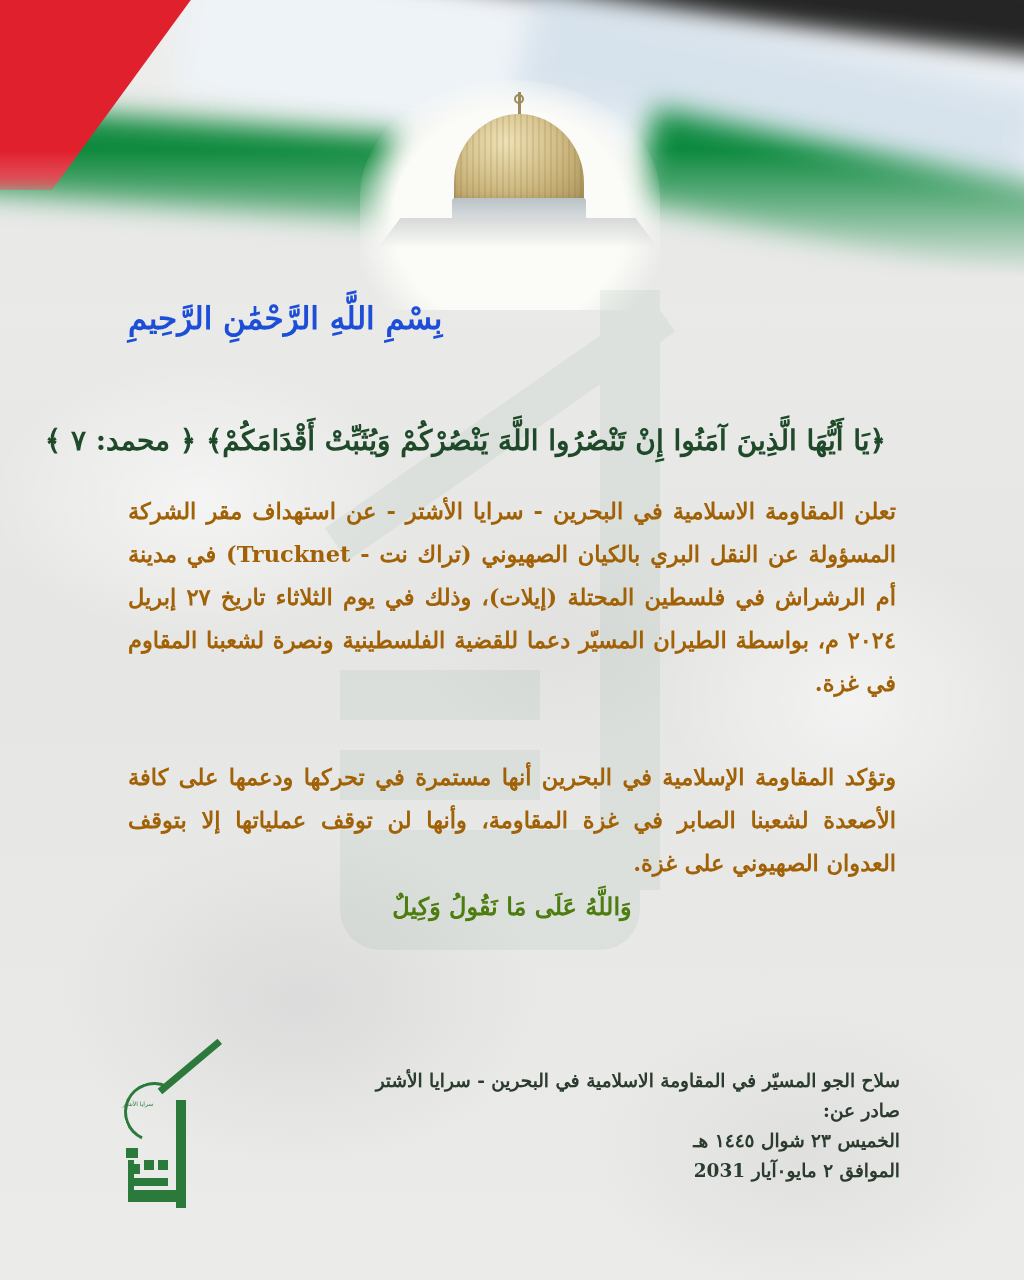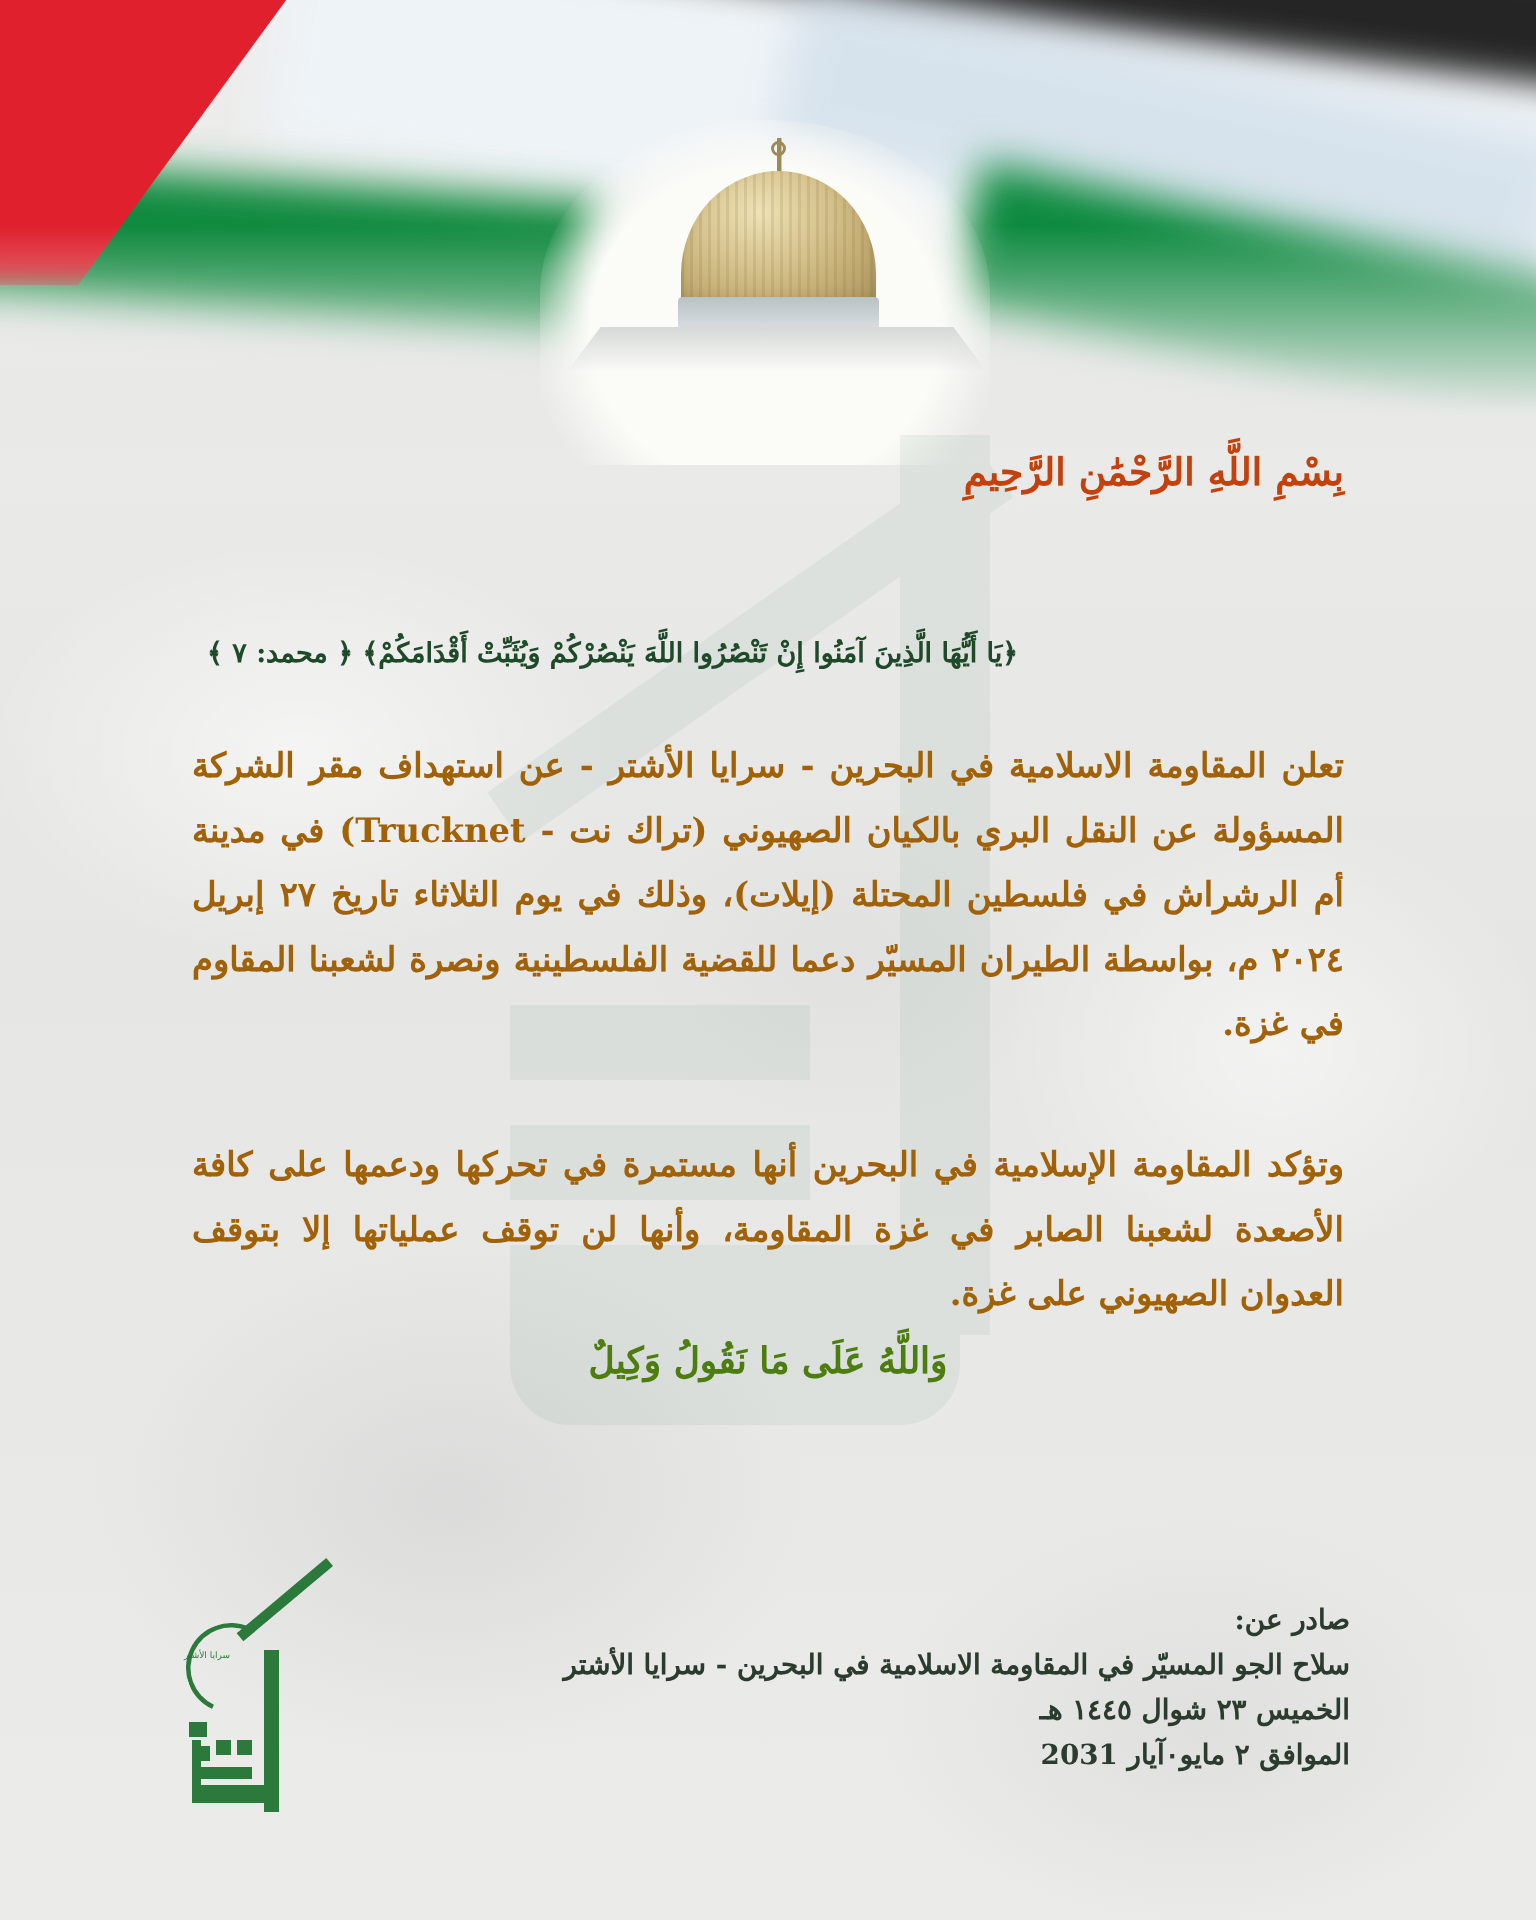--- a/index.html
+++ b/index.html
@@ -35,22 +35,22 @@
   .finial-ball { position: absolute; left: 154px; top: 2px; width: 10px; height: 10px; border: 2px solid #9c8a5a; border-radius: 50%; box-sizing: border-box; }
   .dome { position: absolute; left: 94px; top: 22px; width: 130px; height: 92px; border-radius: 50% 50% 6% 6% / 75% 75% 8% 8%;
     background: repeating-linear-gradient(90deg, rgba(120,100,50,0.15) 0 2px, transparent 2px 6px), radial-gradient(ellipse at 40% 30%, #efe2b6, #c9b37a 60%, #a8925a); box-shadow: inset 0 -6px 8px rgba(100,80,40,.25); }
   .drum { position: absolute; left: 92px; top: 106px; width: 134px; height: 22px; background: linear-gradient(180deg, #b9c2c6, #d9dee0); border-radius: 3px; }
   .base { position: absolute; left: 18px; top: 126px; width: 280px; height: 30px; background: linear-gradient(180deg, #d6d9d8, rgba(230,230,228,0)); clip-path: polygon(8% 0, 92% 0, 100% 100%, 0 100%); }
   
   .watermark { position: absolute; left: 300px; top: 290px; width: 430px; height: 700px; opacity: .06; }
   .watermark div { position: absolute; background: #2a6a3a; }
   
   .content { position: absolute; left: 128px; right: 128px; top: 0; direction: rtl; color: #1f4e2a; }
-  .basmala { position: absolute; top: 300px; left: 0; right: 0; text-align: right; font-size: 25px; font-weight: bold; color: #c2410c; }
-  .verse { position: absolute; top: 424px; left: 10px; right: 10px; text-align: left; font-size: 18px; font-weight: bold; color: #1f4a2a; white-space: nowrap; }
+  .basmala { position: absolute; top: 300px; left: 0; right: 0; text-align: left; font-size: 31px; font-weight: bold; color: #1d4ed8; }
+  .verse { position: absolute; top: 424px; left: 10px; right: 10px; text-align: center; font-size: 28px; font-weight: bold; color: #1f4a2a; white-space: nowrap; }
   .para { position: absolute; left: 0; right: 0; font-size: 22.5px; font-weight: bold; line-height: 43px; text-align: justify; text-align-last: right; color: #a16207; }
   .p1 { top: 490px; }
   .p2 { top: 756px; }
   .closing { position: absolute; top: 892px; left: 0; right: 0; text-align: center; font-size: 24px; font-weight: bold; color: #4d7c0f; }
   .issuer { position: absolute; top: 1066px; right: 124px; direction: rtl; text-align: right; color: #2b3b2e; font-size: 18.5px; line-height: 30px; font-weight: bold; }
   
   .logo { position: absolute; left: 116px; top: 1060px; width: 110px; height: 150px; }
   .logo .globe { position: absolute; left: 8px; top: 22px; width: 54px; height: 54px; border: 3px solid #2b7a3c; border-radius: 50%; border-right-color: transparent; border-bottom-color: transparent; transform: rotate(-20deg); }
   .logo .rifle { position: absolute; left: 44px; top: 28px; width: 78px; height: 7px; background: #2b7a3c; transform: rotate(-40deg); transform-origin: left center; }
   .logo .g { position: absolute; background: #2b7a3c; }
@@ -90,22 +90,22 @@
 
 <div class="content">
   <div class="basmala">بِسْمِ اللَّهِ الرَّحْمَٰنِ الرَّحِيمِ</div>
   <div class="verse">﴿يَا أَيُّهَا الَّذِينَ آمَنُوا إِنْ تَنْصُرُوا اللَّهَ يَنْصُرْكُمْ وَيُثَبِّتْ أَقْدَامَكُمْ﴾ ﴿ محمد: ٧ ﴾</div>
   <div class="para p1">تعلن المقاومة الاسلامية في البحرين - سرايا الأشتر - عن استهداف مقر الشركة المسؤولة عن النقل البري بالكيان الصهيوني (تراك نت - Trucknet) في مدينة أم الرشراش في فلسطين المحتلة (إيلات)، وذلك في يوم الثلاثاء تاريخ ٢٧ إبريل ٢٠٢٤ م، بواسطة الطيران المسيّر دعما للقضية الفلسطينية ونصرة لشعبنا المقاوم في غزة.</div>
   <div class="para p2">وتؤكد المقاومة الإسلامية في البحرين أنها مستمرة في تحركها ودعمها على كافة الأصعدة لشعبنا الصابر في غزة المقاومة، وأنها لن توقف عملياتها إلا بتوقف العدوان الصهيوني على غزة.</div>
   <div class="closing">وَاللَّهُ عَلَى مَا نَقُولُ وَكِيلٌ</div>
 </div>
 
 <div class="issuer">
+  <div>سلاح الجو المسيّر في المقاومة الاسلامية في البحرين - سرايا الأشتر</div>
   <div>صادر عن:</div>
-  <div>سلاح الجو المسيّر في المقاومة الاسلامية في البحرين - سرايا الأشتر</div>
   <div>الخميس ٢٣ شوال ١٤٤٥ هـ</div>
   <div>الموافق ٢ مايو٠آيار 2031</div>
 </div>
 
 <div class="logo">
   <div class="globe"></div>
   <div class="rifle"></div>
   <div class="txt">سرايا الأشتر</div>
   <div class="g" style="left:60px;top:40px;width:10px;height:108px;"></div>
   <div class="g" style="left:10px;top:88px;width:12px;height:10px;"></div>

